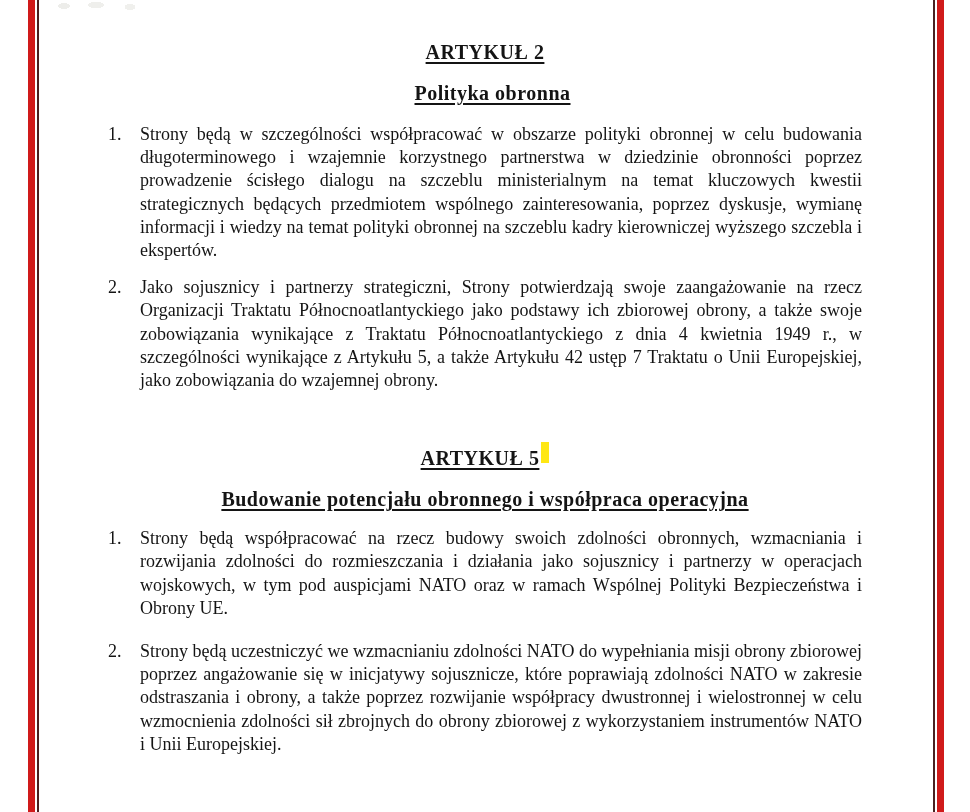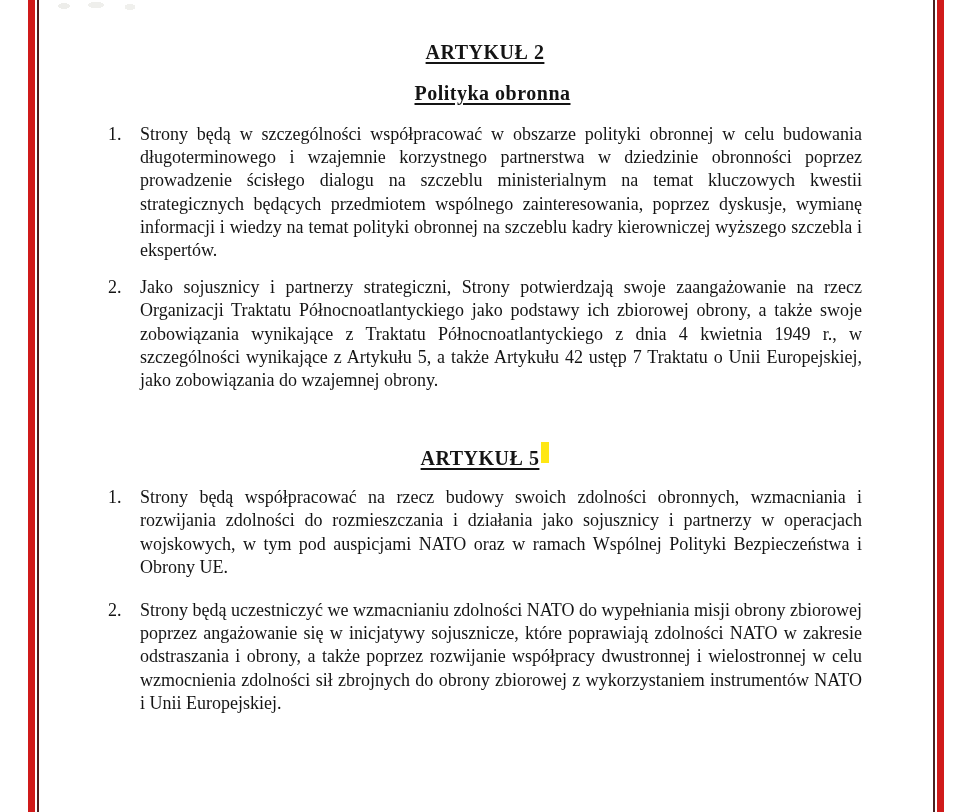--- a/index.html
+++ b/index.html
@@ -96,20 +96,23 @@
 
   <div class="para p-a2-2">
     <span class="num">2.</span>
     <span class="txt">Jako sojusznicy i partnerzy strategiczni, Strony potwierdzają swoje zaangażowanie na rzecz Organizacji Traktatu Północnoatlantyckiego jako podstawy ich zbiorowej obrony, a także swoje zobowiązania wynikające z Traktatu Północnoatlantyckiego z dnia 4 kwietnia 1949 r., w szczególności wynikające z Artykułu 5, a także Artykułu 42 ustęp 7 Traktatu o Unii Europejskiej, jako zobowiązania do wzajemnej obrony.</span>
   </div>
 
   <div class="heading a3-title">
     <span class="u">ARTYKUŁ 5</span><span class="hl-mark"></span>
   </div>
 
+  <div class="heading a3-sub">
+    <span class="u">Budowanie potencjału obronnego i współpraca operacyjna</span>
+  </div>
 
   <div class="para p-a3-1">
     <span class="num">1.</span>
     <span class="txt">Strony będą współpracować na rzecz budowy swoich zdolności obronnych, wzmacniania i rozwijania zdolności do rozmieszczania i działania jako sojusznicy i partnerzy w operacjach wojskowych, w tym pod auspicjami NATO oraz w ramach Wspólnej Polityki Bezpieczeństwa i Obrony UE.</span>
   </div>
 
   <div class="para p-a3-2">
     <span class="num">2.</span>
     <span class="txt">Strony będą uczestniczyć we wzmacnianiu zdolności NATO do wypełniania misji obrony zbiorowej poprzez angażowanie się w inicjatywy sojusznicze, które poprawiają zdolności NATO w zakresie odstraszania i obrony, a także poprzez rozwijanie współpracy dwustronnej i wielostronnej w celu wzmocnienia zdolności sił zbrojnych do obrony zbiorowej z wykorzystaniem instrumentów NATO i Unii Europejskiej.</span>
   </div>

